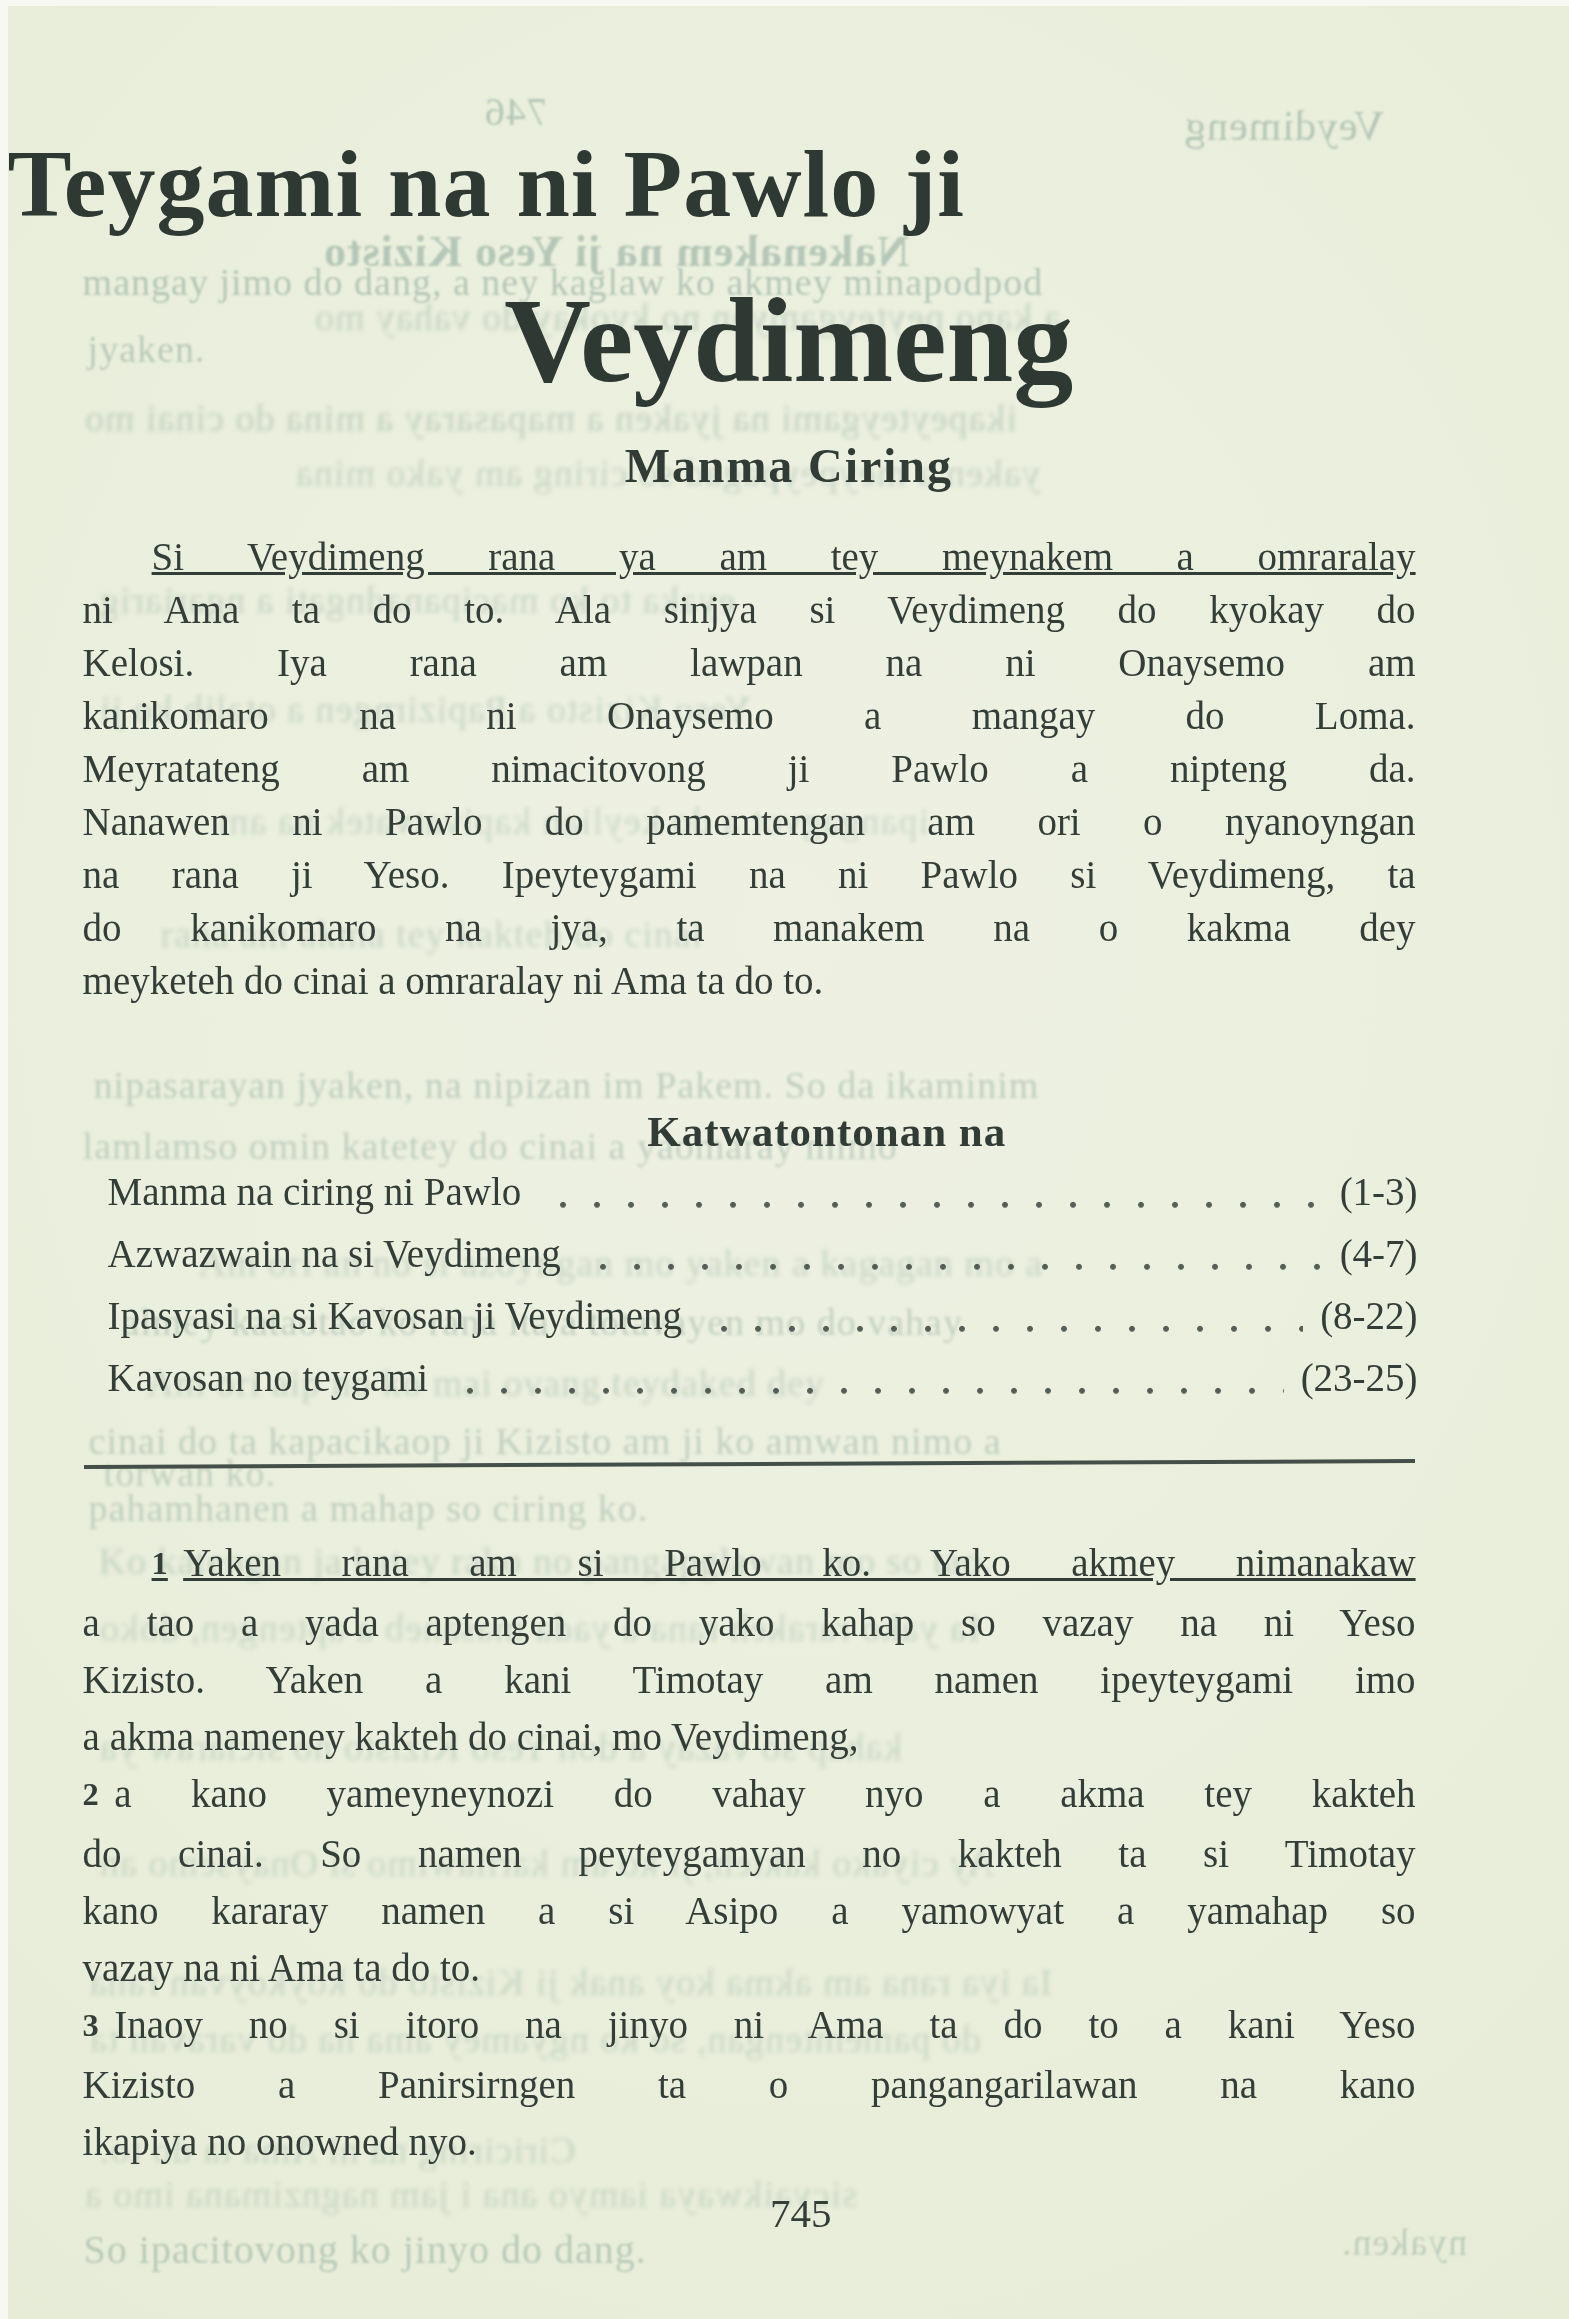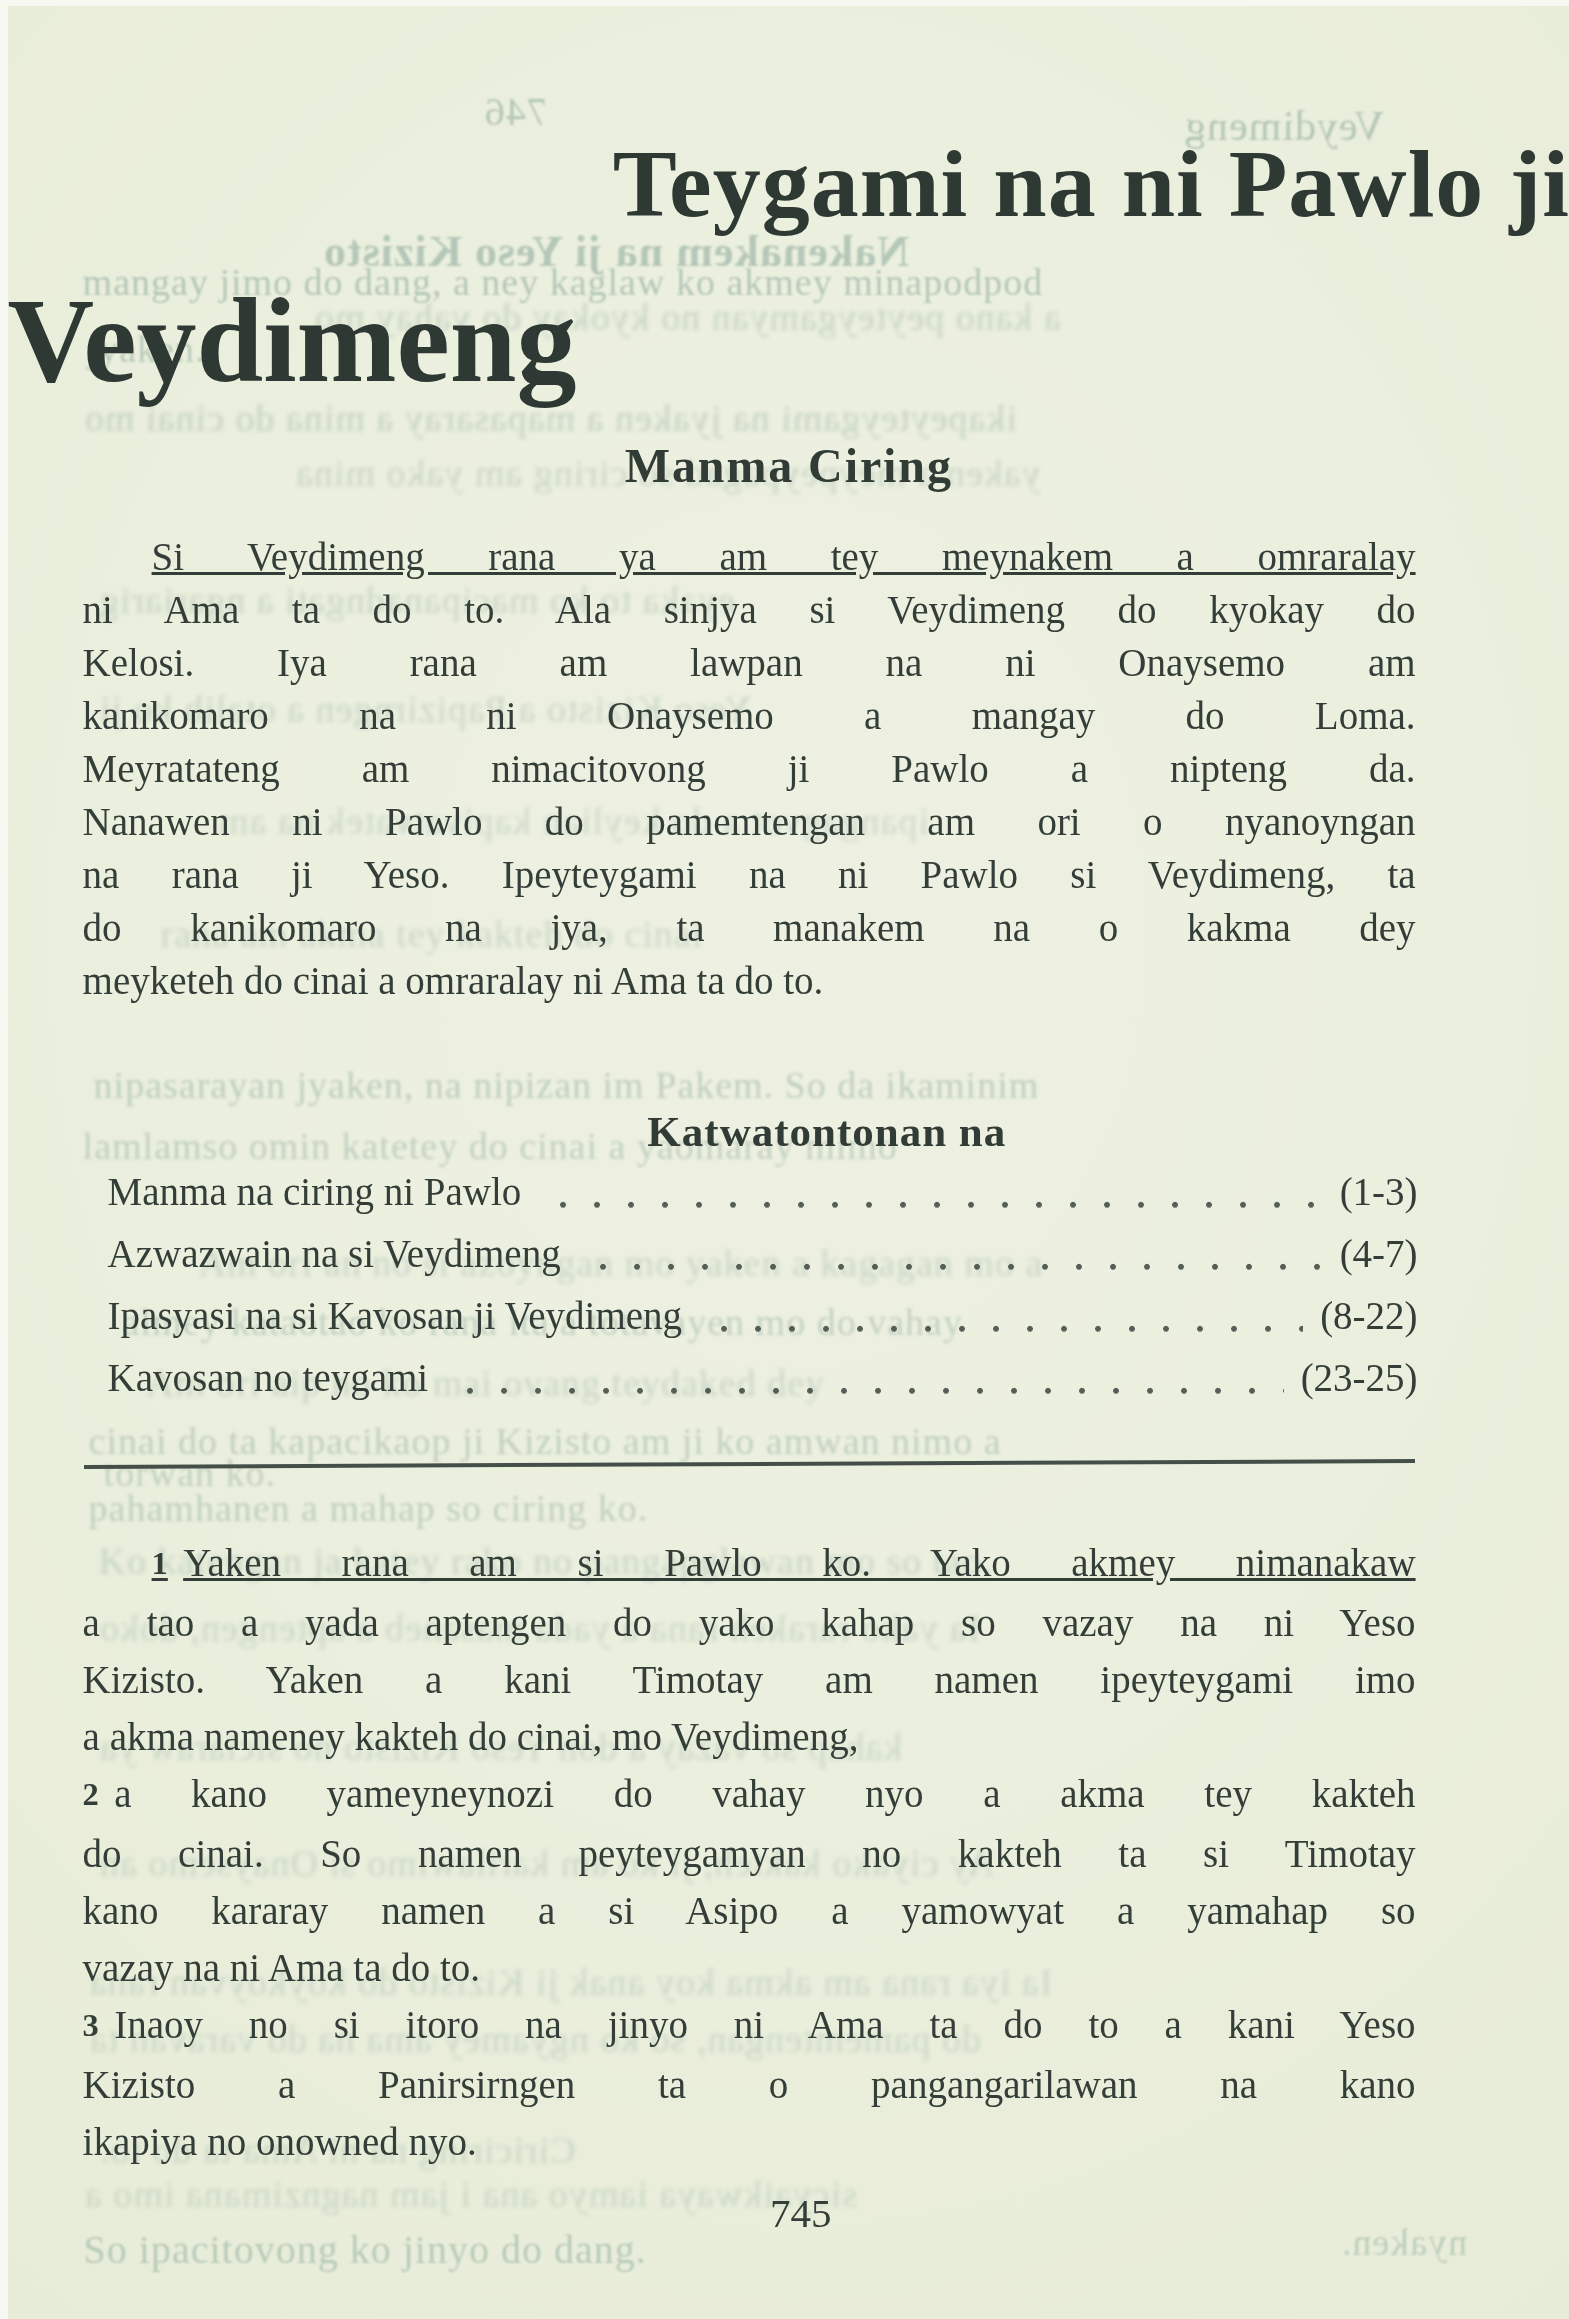--- a/index.html
+++ b/index.html
@@ -14,25 +14,25 @@
     color:#333e39;
   }
   .ghost-layer{position:absolute;inset:0;pointer-events:none;}
   .ghost{
     position:absolute;white-space:nowrap;color:#7fa093;
     letter-spacing:1px;
   }
   .ghost.mir{transform:scaleX(-1);}
   .content{position:absolute;inset:0;}
   .title1{
-    position:absolute;top:122px;left:0;width:100%;text-align:right;
+    position:absolute;top:122px;left:0;width:100%;text-align:left;
     font-size:96px;font-weight:700;color:#2f3934;letter-spacing:1px;
   }
   .title2{
-    position:absolute;top:266px;left:0;width:100%;text-align:left;
+    position:absolute;top:266px;left:0;width:100%;text-align:center;
     font-size:120px;font-weight:700;color:#2f3934;
   }
   .subtitle{
     position:absolute;top:432px;left:0;width:100%;text-align:center;
     font-size:48px;font-weight:700;letter-spacing:1.9px;color:#313c36;
   }
   .intro{
     position:absolute;top:524px;left:75px;width:1333px;
     font-size:39px;line-height:53px;
   }

